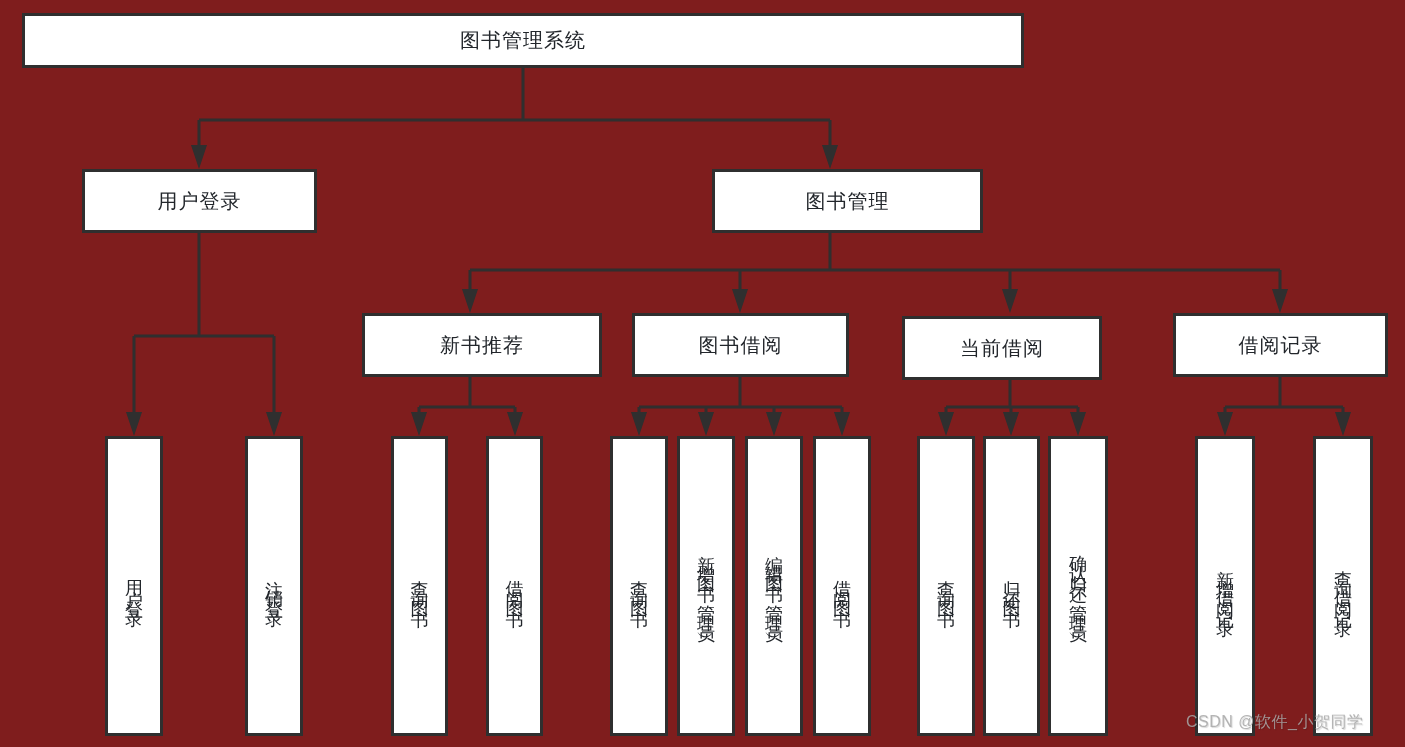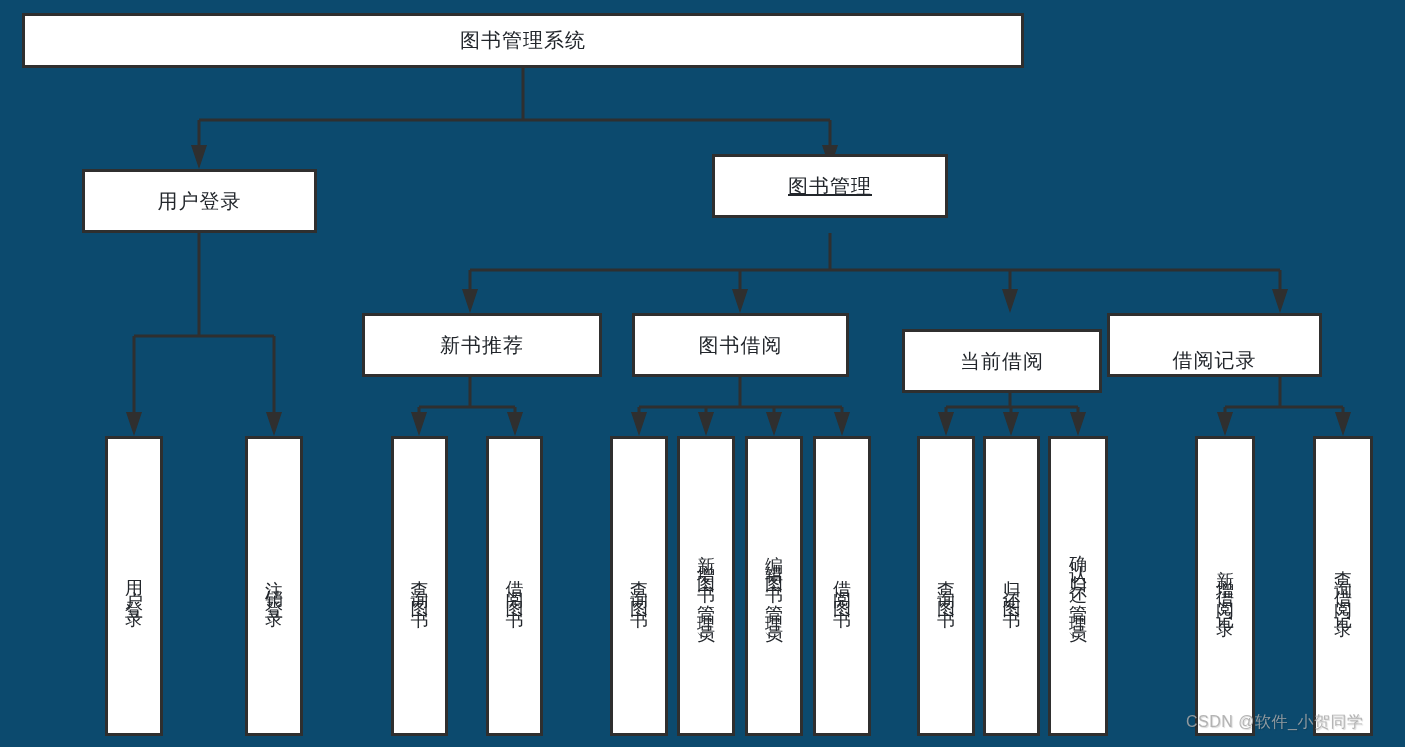--- a/index.html
+++ b/index.html
@@ -4,21 +4,21 @@
 <style>
   html, body {
     margin: 0;
     padding: 0;
     background: #ffffff;
   }
   #canvas {
     position: relative;
     width: 1405px;
     height: 747px;
-    background: #0c4a6e;
+    background: #7f1d1d;
     font-family: "Liberation Sans", "DejaVu Sans", sans-serif;
     overflow: hidden;
   }
   #connectors {
     position: absolute;
     left: 0;
     top: 0;
     width: 1405px;
     height: 747px;
   }
@@ -108,34 +108,34 @@
     </g>
   </svg>
 
   <div class="node h-label" style="left:22px; top:13px; width:1002px; height:55px;">
     <span>图书管理系统</span>
   </div>
 
   <div class="node h-label" style="left:82px; top:169px; width:235px; height:64px;">
     <span>用户登录</span>
   </div>
-  <div class="node h-label" style="left:712px; top:154px; width:236px; height:64px;text-decoration:underline;">
+  <div class="node h-label" style="left:712px; top:169px; width:271px; height:64px;">
     <span>图书管理</span>
   </div>
 
   <div class="node h-label" style="left:362px; top:313px; width:240px; height:64px;">
     <span>新书推荐</span>
   </div>
   <div class="node h-label" style="left:632px; top:313px; width:217px; height:64px;">
     <span>图书借阅</span>
   </div>
-  <div class="node h-label" style="left:902px; top:329px; width:200px; height:64px;">
+  <div class="node h-label" style="left:902px; top:316px; width:200px; height:64px;">
     <span>当前借阅</span>
   </div>
-  <div class="node h-label" style="left:1107px; top:313px; width:215px; height:64px;align-items:flex-end;">
+  <div class="node h-label" style="left:1173px; top:313px; width:215px; height:64px;">
     <span>借阅记录</span>
   </div>
 
   <div class="node leaf" style="left:105px; top:436px; width:58px; height:300px;">
     <span>用户登录</span>
   </div>
   <div class="node leaf" style="left:245px; top:436px; width:58px; height:300px;">
     <span>注销登录</span>
   </div>
 

